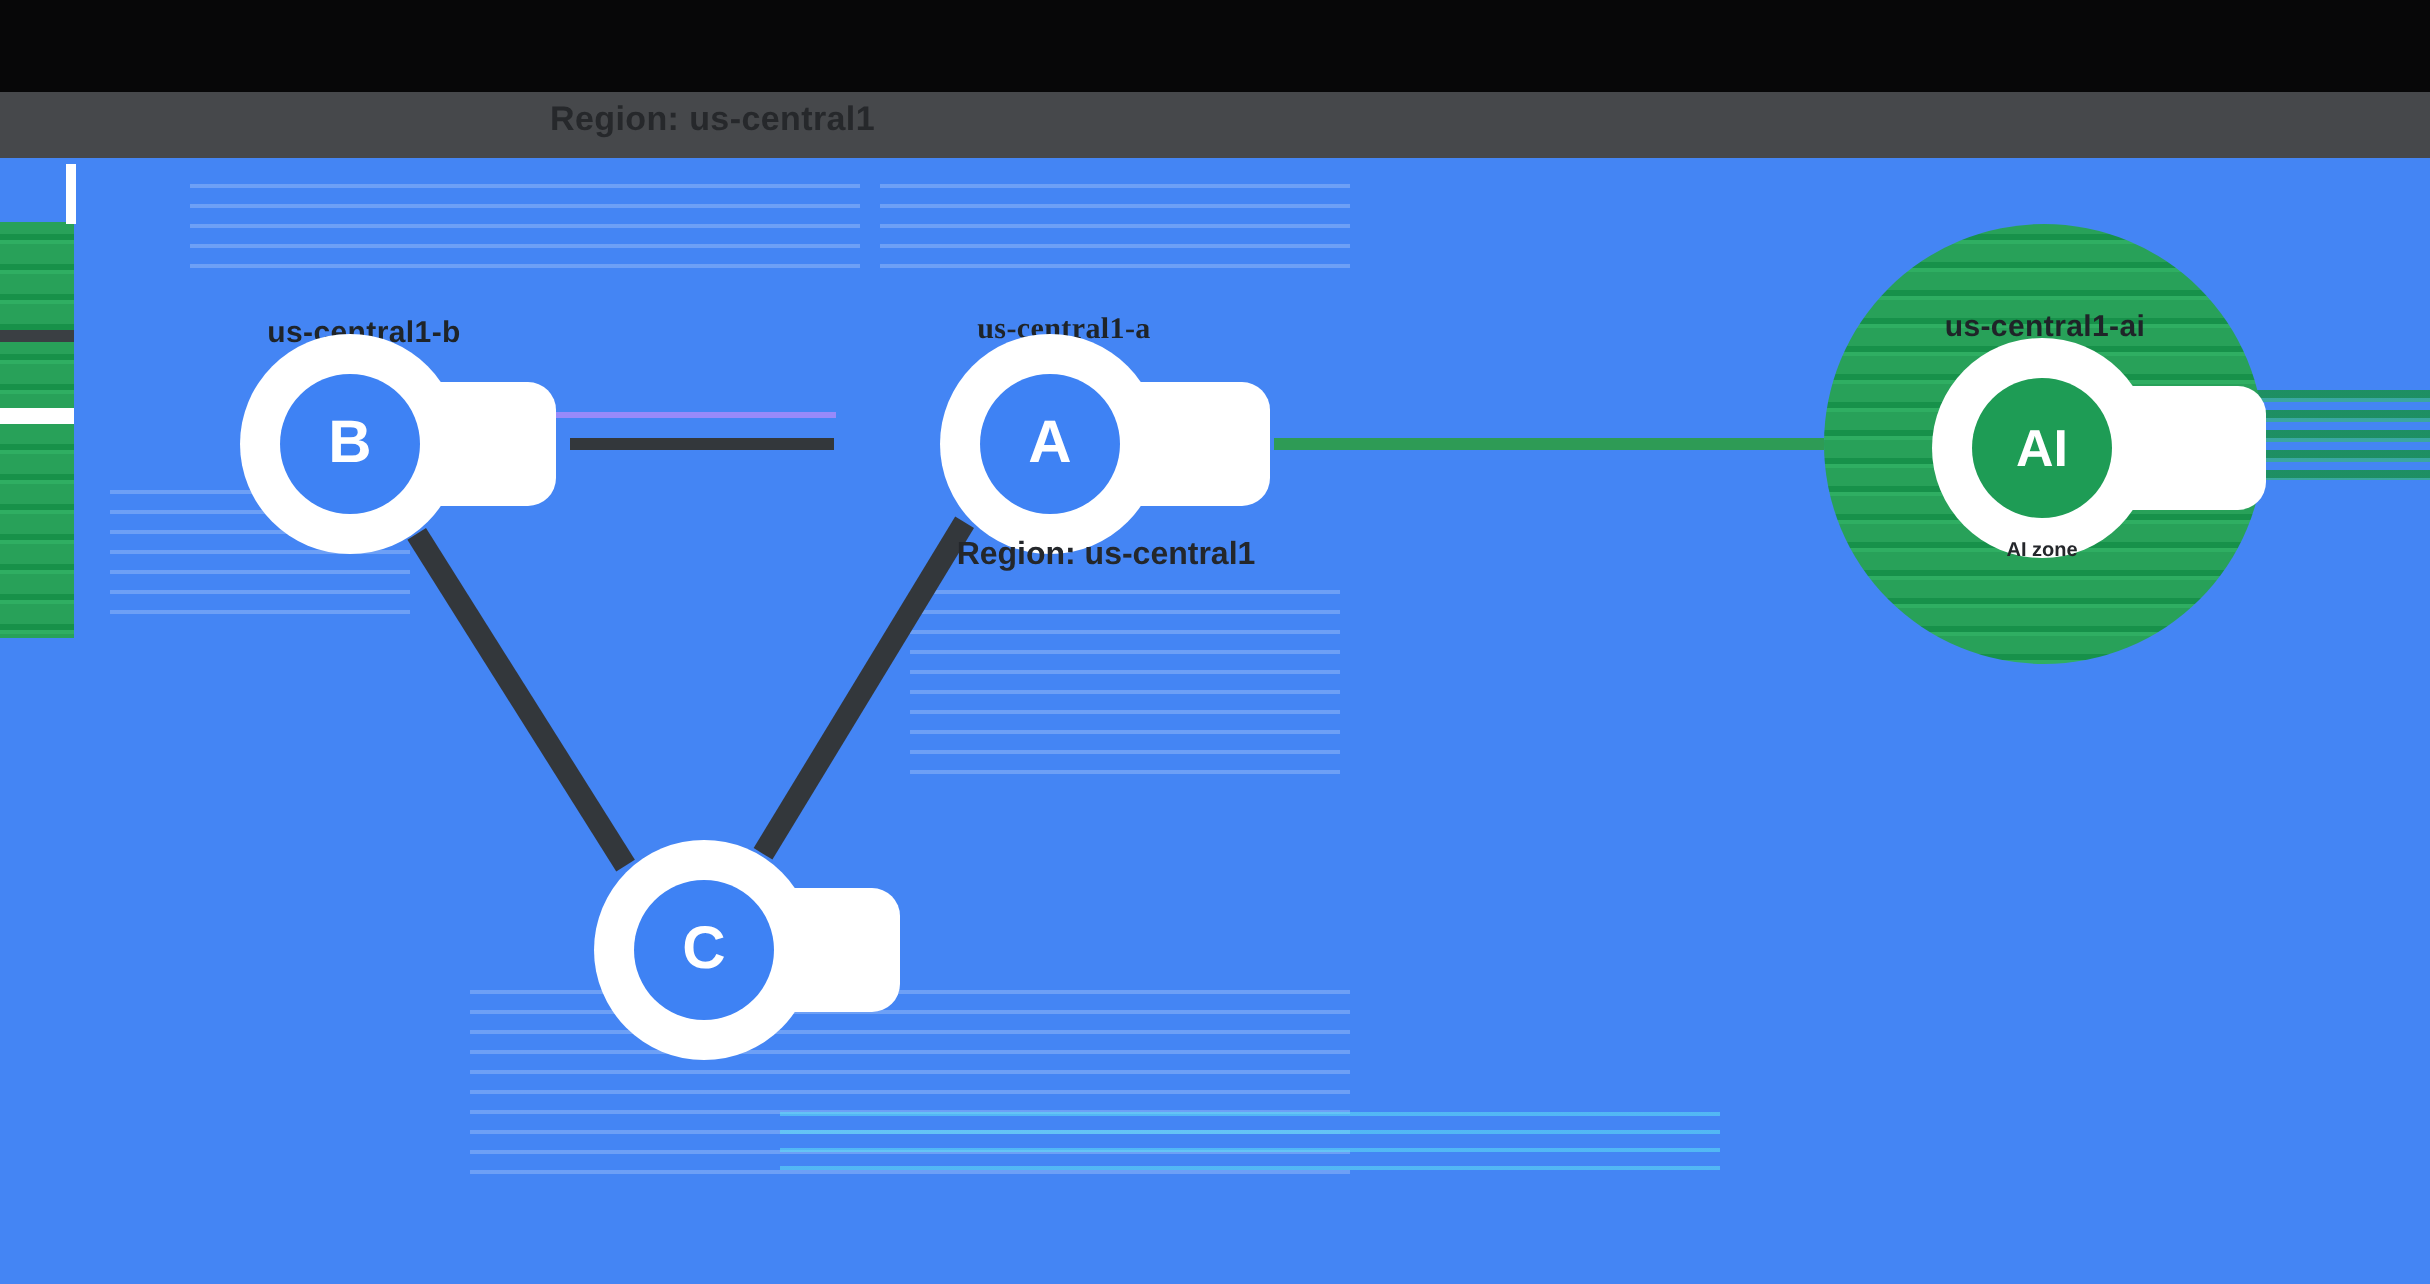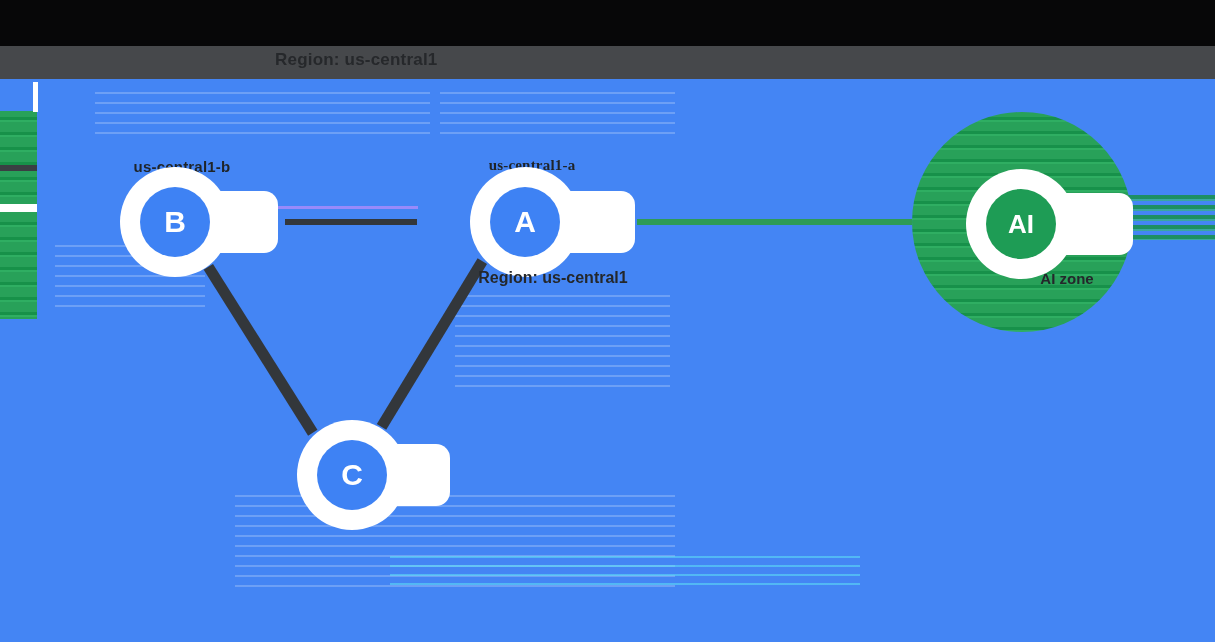--- a/index.html
+++ b/index.html
@@ -92,20 +92,21 @@
     <span>A</span>
   </div>
   <div class="sublabel" style="left:458px;top:269px;width:190px;">Region: us-central1</div>
 
   <div class="wcircle" style="left:297px;top:420px;"></div>
   <div class="wext" style="left:349px;top:444px;width:101px;"></div>
   <div class="badge" style="left:317px;top:440px;">
     <span>C</span>
   </div>
 
+  <div class="zlabel" style="left:930px;top:155px;width:185px;">us-central1-ai</div>
   <div class="wcircle" style="left:966px;top:169px;"></div>
   <div class="wext" style="left:1018px;top:193px;width:115px;"></div>
   <div class="badge green" style="left:986px;top:189px;">
     <span>AI</span>
   </div>
-  <div class="sublabel" style="left:1012px;top:270px;width:110px;font-size:15px;">AI zone</div>
+  <div class="sublabel" style="left:966px;top:270px;width:110px;font-size:10px;">AI zone</div>
 
 </div>
 
 </body></html>

